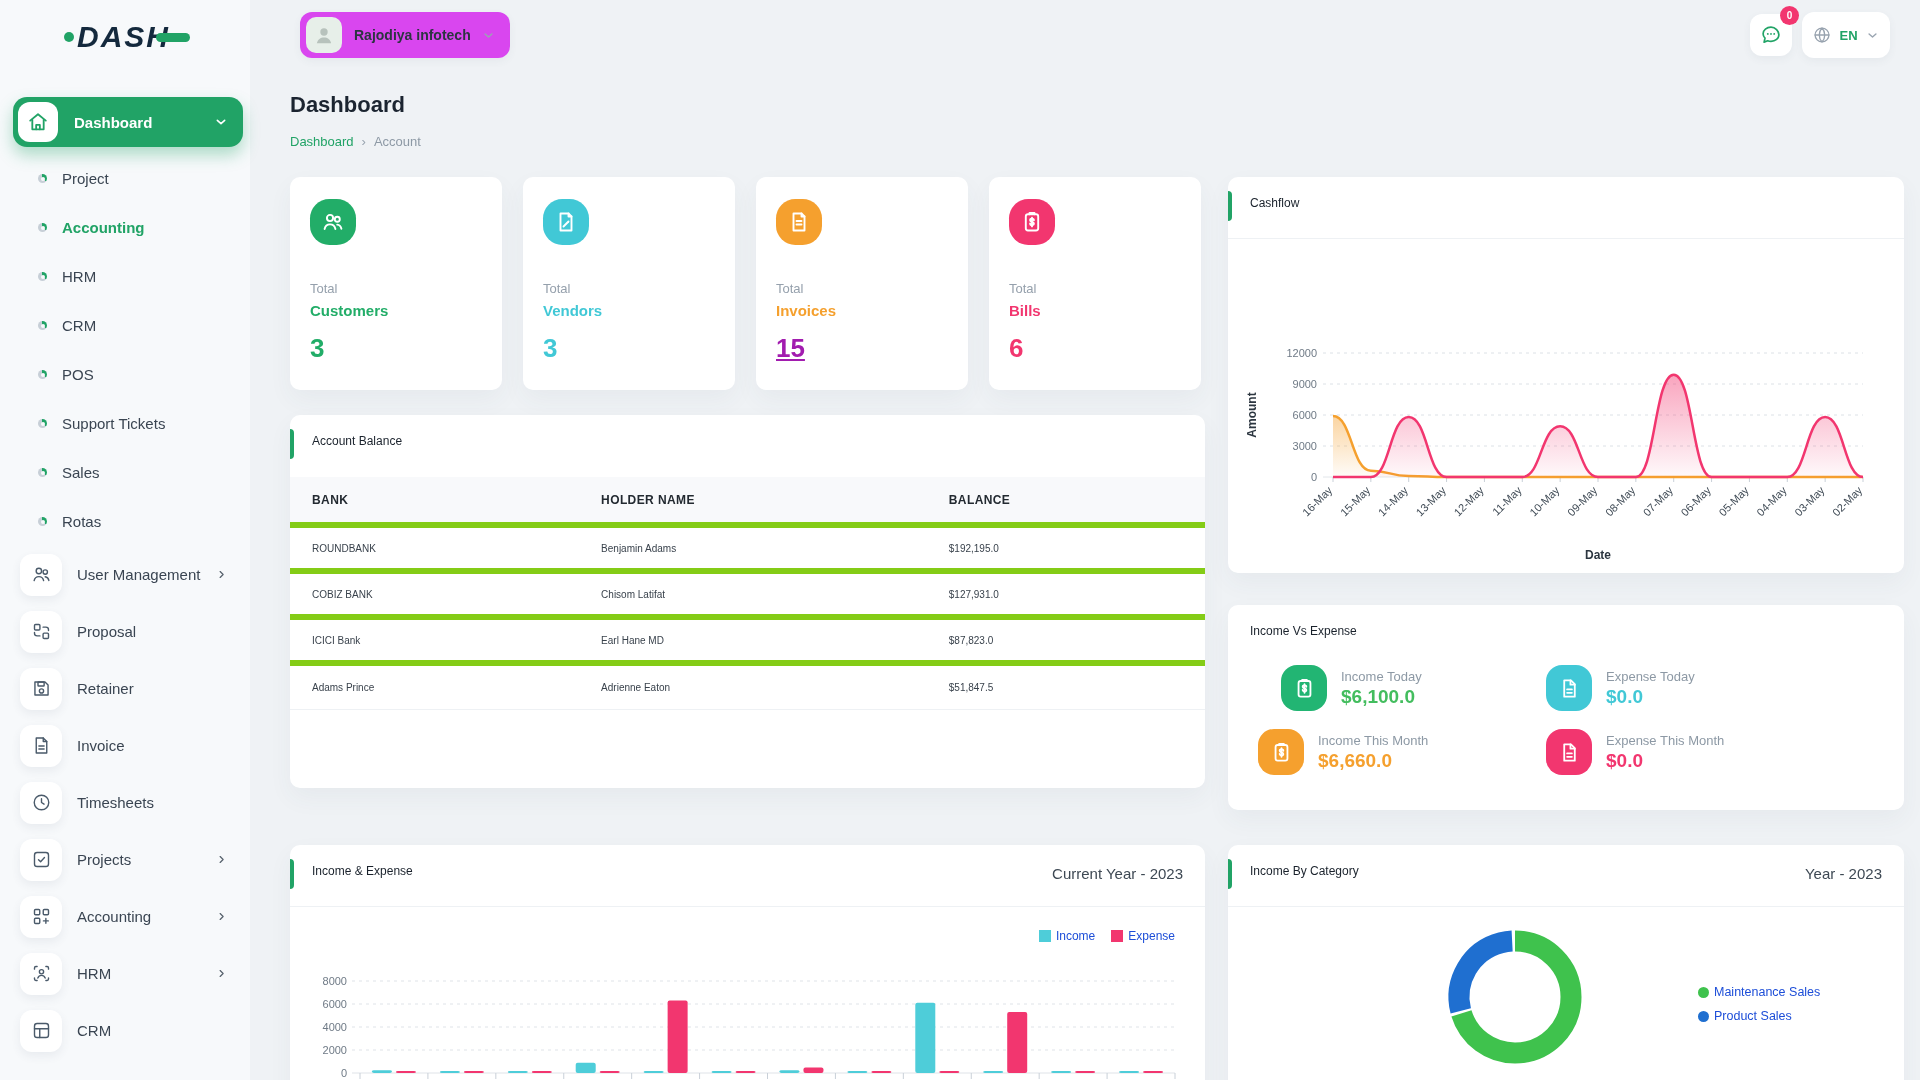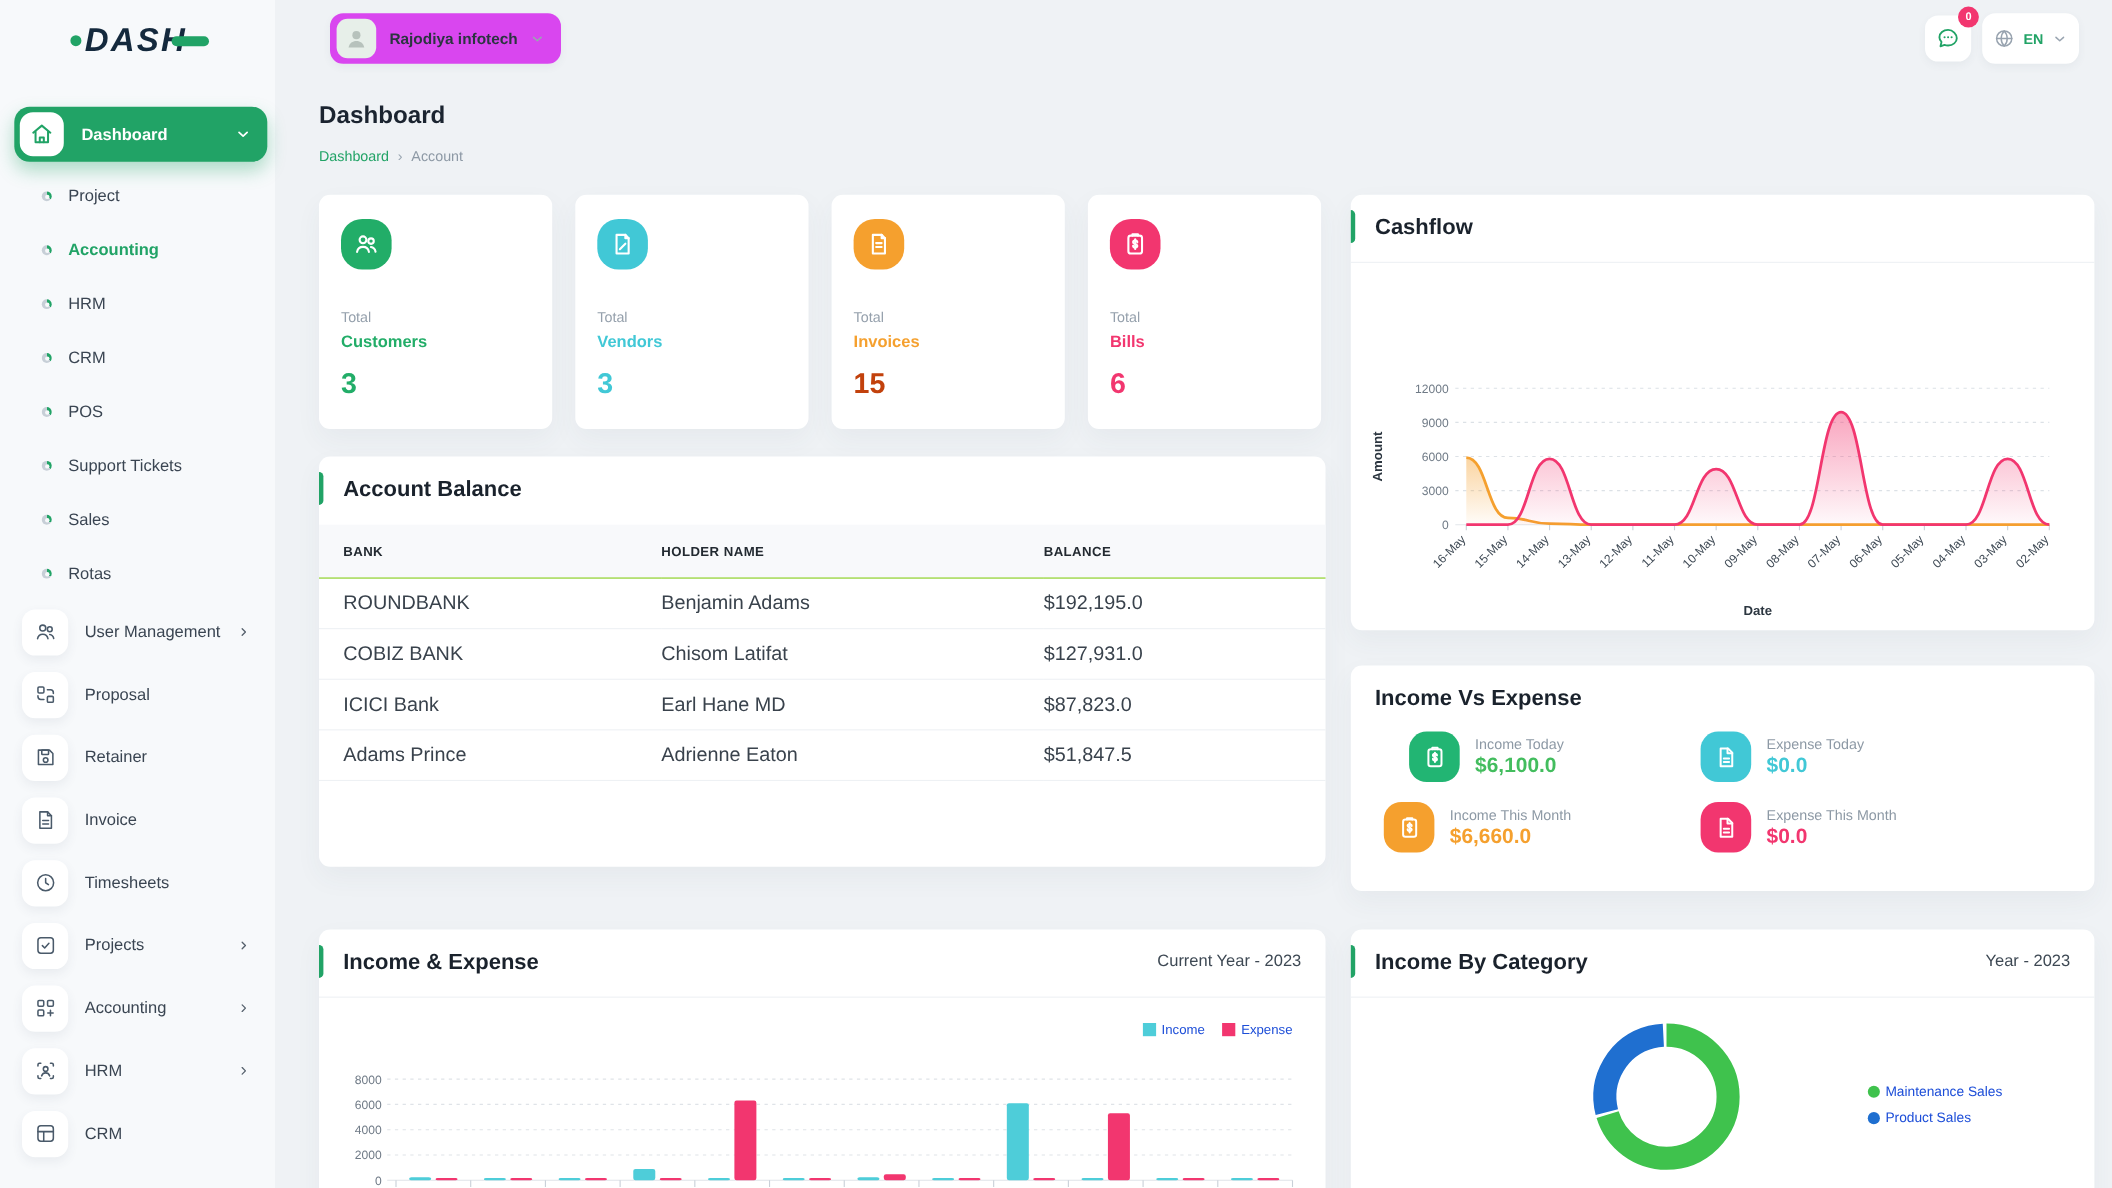--- a/index.html
+++ b/index.html
@@ -53,34 +53,34 @@
   .page-title { position:absolute; left:290px; top:92px; font-size:22px; font-weight:700; color:#1b2430; }
   .breadcrumb { position:absolute; left:290px; top:134px; display:flex; align-items:center; gap:8px; font-size:13px; }
   .bc-link { color:#21a366; cursor:pointer; }
   .bc-sep { color:#9aa5b1; }
   .bc-current { color:#8d99a5; }
 
   .panel { position:absolute; background:#fff; border-radius:10px; box-shadow:0 10px 24px rgba(50,70,90,.05); }
   .panel-head { position:relative; height:62px; }
   .panel-head.with-divider { border-bottom:1px solid #eef1f4; }
   .accent { position:absolute; left:0; top:14px; width:4px; height:30px; background:#21a366; border-radius:0 4px 4px 0; }
-  .panel-title { position:absolute; left:22px; top:19px; font-size:20px; font-weight:700; color:#1a222c;text-align:right; }
+  .panel-title { position:absolute; left:22px; top:19px; font-size:12px; font-weight:400; color:#1a222c;text-align:right; }
   .panel-sub { position:absolute; right:22px; top:20px; font-size:15px; color:#3e4954; font-weight:500; }
 
   .cards-row { position:absolute; left:290px; top:177px; display:flex; gap:21px; }
   .stat-card { width:212px; height:213px; background:#fff; border-radius:10px; box-shadow:0 10px 24px rgba(50,70,90,.05); padding:22px 20px; }
   .stat-icon { width:46px; height:46px; border-radius:42%; display:flex; align-items:center; justify-content:center; }
   .stat-total { margin-top:36px; font-size:13px; color:#95a0ac; }
   .stat-name { margin-top:6px; font-size:15px; font-weight:600; }
   .stat-value { margin-top:14px; font-size:26px; font-weight:700; }
 
   
   .ab-table { position:absolute; left:0; top:62px; width:100%; border-collapse:collapse; }
   .ab-table th { height:48px; background:#f8f9fb; text-align:left; font-size:12px; font-weight:700; color:#232a31; letter-spacing:.4px; }
-  .ab-table td { height:46px; font-size:18px; color:#39424c; border-top:1px solid #84cc16; }
+  .ab-table td { height:46px; font-size:10px; color:#39424c; border-top:6px solid #84cc16; }
   .ab-table th:nth-child(1), .ab-table td:nth-child(1) { padding-left:22px; width:34%; }
   .ab-table th:nth-child(2), .ab-table td:nth-child(2) { width:38%; }
   .ab-table td { border-bottom:1px solid #eef1f4; }
 
   
   .ive-item { position:absolute; display:flex; align-items:center; }
   .ive-icon { width:46px; height:46px; border-radius:16px; display:flex; align-items:center; justify-content:center; }
   .ive-label { font-size:13px; color:#8d99a5; }
   .ive-value { font-size:19px; font-weight:700; margin-top:2px; }
 
@@ -344,21 +344,21 @@
       <div class="stat-card">
         <div class="stat-icon" style="background: rgb(245, 160, 46);">
           <svg viewBox="0 0 24 24" width="24" height="24" fill="none" stroke="#ffffff" stroke-width="1.9" stroke-linecap="round" stroke-linejoin="round" style="color: rgb(255, 255, 255);">
             <path d="M6.5 3.5h8l3 3v14h-11z"></path>
             <path d="M14.5 3.5v3h3"></path>
             <path d="M9.5 11h5M9.5 14.5h5"></path>
           </svg>
         </div>
         <div class="stat-total">Total</div>
         <div class="stat-name" style="color: rgb(245, 160, 46);">Invoices</div>
-        <div class="stat-value" style="color: #c2410c;">15</div>
+        <div class="stat-value" style="color: #a21caf; text-decoration: underline;">15</div>
       </div>
       <div class="stat-card">
         <div class="stat-icon" style="background: rgb(242, 54, 111);">
           <svg viewBox="0 0 24 24" width="24" height="24" fill="none" stroke="#ffffff" stroke-width="1.9" stroke-linecap="round" stroke-linejoin="round" style="color: rgb(255, 255, 255);">
             <rect x="5.8" y="4.2" width="12.4" height="16.3" rx="2.2"></rect>
             <path d="M9.5 4.2V3h5v1.2"></path>
             <path d="M13.9 10.3c0-.9-.85-1.6-1.9-1.6s-1.9.6-1.9 1.5c0 2 3.8 1.3 3.8 3.3 0 .9-.85 1.5-1.9 1.5s-1.9-.7-1.9-1.6"></path>
             <path d="M12 7.6v8.8"></path>
           </svg>
         </div>

